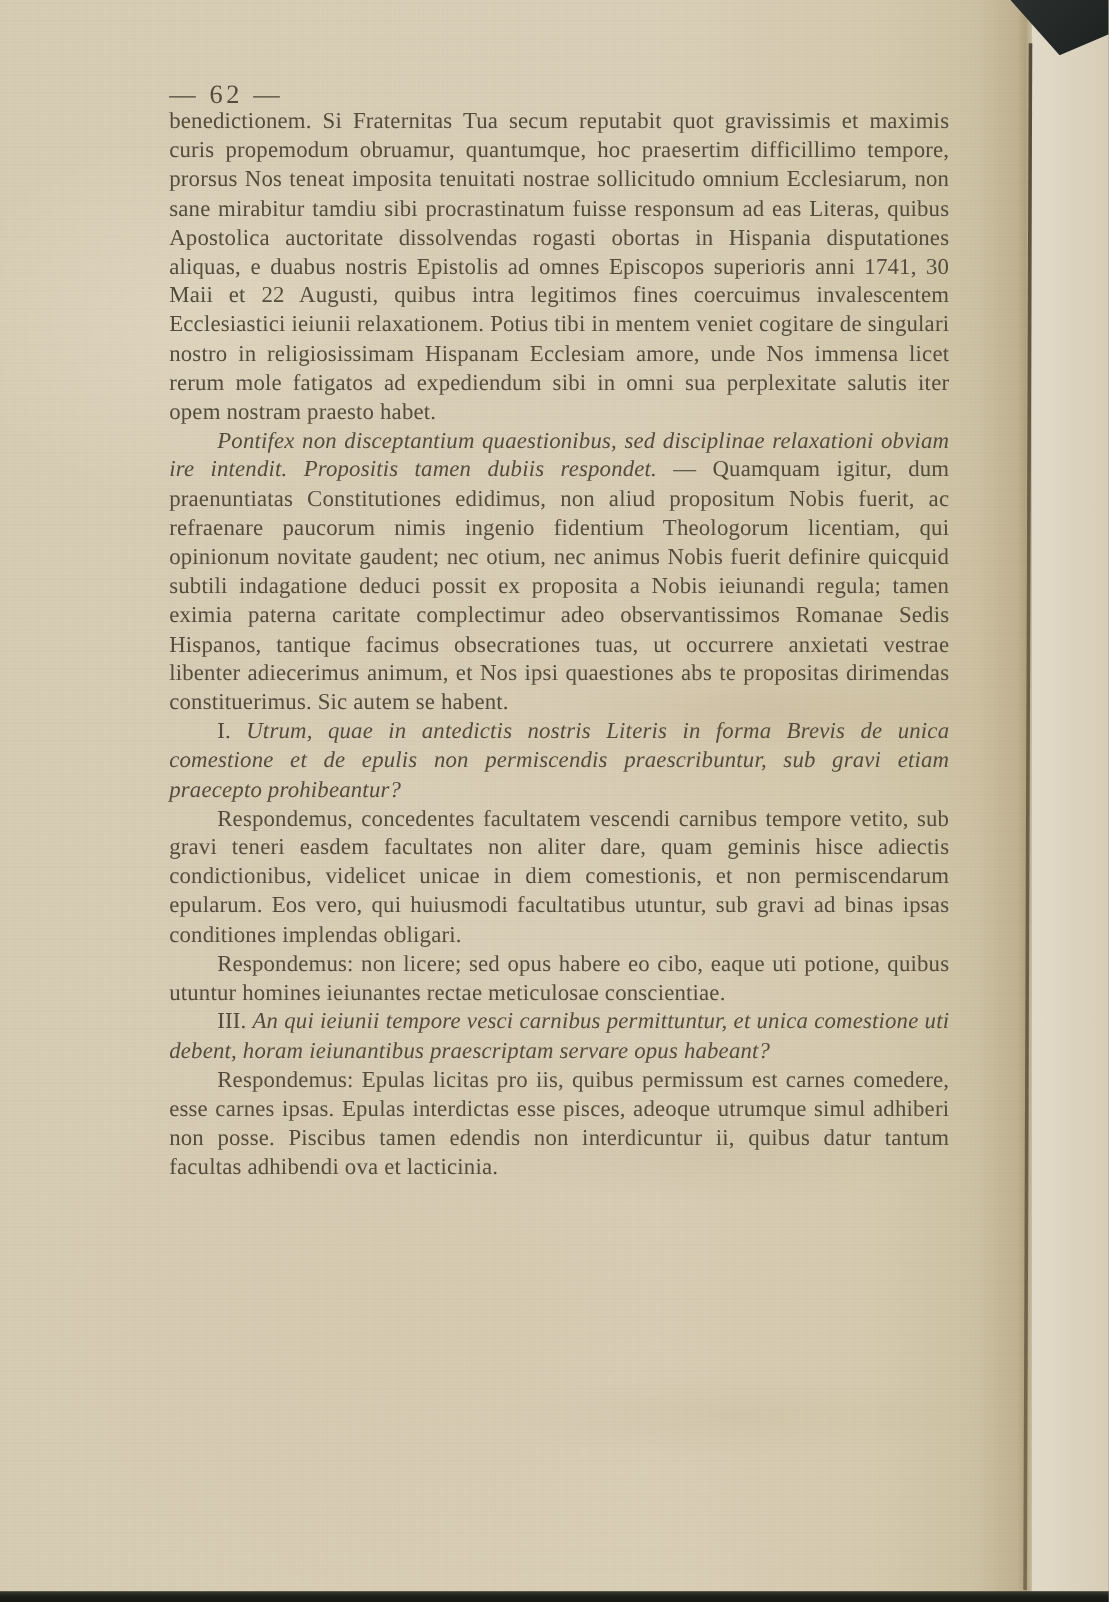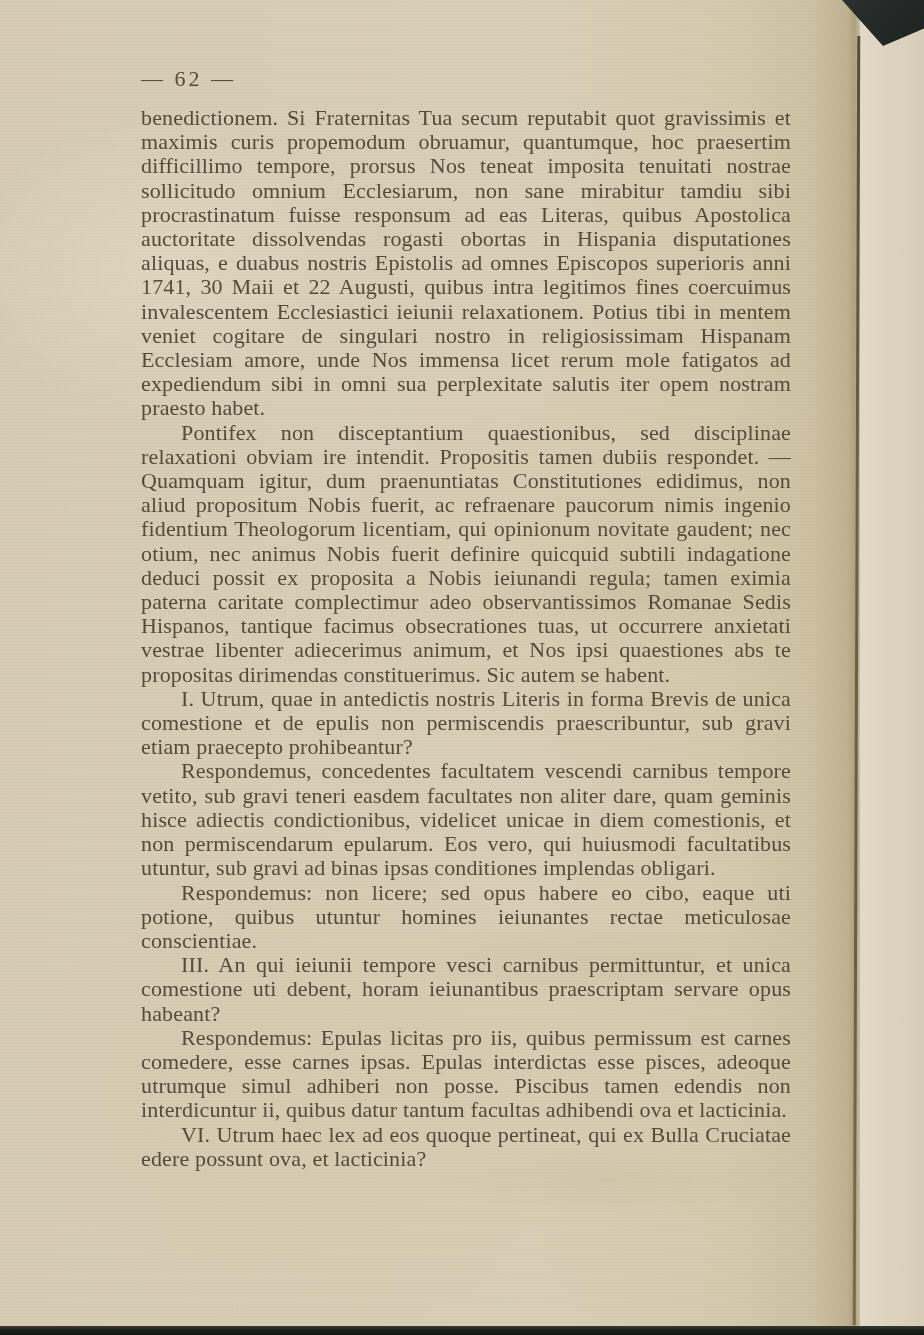--- a/index.html
+++ b/index.html
@@ -86,38 +86,39 @@
     left: 141px;
     width: 650px;
     font-size: 22px;
     letter-spacing: 3px;
     color: var(--ink, #534c3d);
     z-index: 2;
   }
 
   .text-block {
     position: absolute;
-    top: 106px;
+    top: 90px;
     left: 141px;
     width: 650px;
     z-index: 2;
-    font-size: 22px;
+    font-size: 19px;
     line-height: 24.2px;
     text-align: justify;
     color: var(--ink, #534c3d);
     letter-spacing: 0.15px;
   }
   .text-block p {
     margin: 0;
     text-indent: 40px;
   }
   .text-block p.noindent {
     text-indent: 0;
   }
   .text-block .it {
+    font-style: italic;
   }
   .text-block .rm {
     font-style: normal;
   }
 </style>
 </head>
 <body>
 
 <div class="paper"></div>
 
@@ -132,14 +133,13 @@
 <div class="page-header">—  62  —</div>
 
 <div class="text-block">
     <p class="para noindent"><span class="rm">benedictionem. Si Fraternitas Tua secum reputabit quot gravissimis et maximis curis propemodum obruamur, quantumque, hoc praesertim difficillimo tempore, prorsus Nos teneat imposita tenuitati nostrae sollicitudo omnium Ecclesiarum, non sane mirabitur tamdiu sibi procrastinatum fuisse responsum ad eas Literas, quibus Apostolica auctoritate dissolvendas rogasti obortas in Hispania disputationes aliquas, e duabus nostris Epistolis ad omnes Episcopos superioris anni 1741, 30 Maii et 22 Augusti, quibus intra legitimos fines coercuimus invalescentem Ecclesiastici ieiunii relaxationem. Potius tibi in mentem veniet cogitare de singulari nostro in religiosissimam Hispanam Ecclesiam amore, unde Nos immensa licet rerum mole fatigatos ad expediendum sibi in omni sua perplexitate salutis iter opem nostram praesto habet.</span></p>
     <p class="para"><span class="it">Pontifex non disceptantium quaestionibus, sed disciplinae relaxationi obviam ire intendit. Propositis tamen dubiis respondet.</span><span class="rm"> — Quamquam igitur, dum praenuntiatas Constitutiones edidimus, non aliud propositum Nobis fuerit, ac refraenare paucorum nimis ingenio fidentium Theologorum licentiam, qui opinionum novitate gaudent; nec otium, nec animus Nobis fuerit definire quicquid subtili indagatione deduci possit ex proposita a Nobis ieiunandi regula; tamen eximia paterna caritate complectimur adeo observantissimos Romanae Sedis Hispanos, tantique facimus obsecrationes tuas, ut occurrere anxietati vestrae libenter adiecerimus animum, et Nos ipsi quaestiones abs te propositas dirimendas constituerimus. Sic autem se habent.</span></p>
     <p class="para"><span class="rm">I. </span><span class="it">Utrum, quae in antedictis nostris Literis in forma Brevis de unica comestione et de epulis non permiscendis praescribuntur, sub gravi etiam praecepto prohibeantur?</span></p>
     <p class="para"><span class="rm">Respondemus, concedentes facultatem vescendi carnibus tempore vetito, sub gravi teneri easdem facultates non aliter dare, quam geminis hisce adiectis condictionibus, videlicet unicae in diem comestionis, et non permiscendarum epularum. Eos vero, qui huiusmodi facultatibus utuntur, sub gravi ad binas ipsas conditiones implendas obligari.</span></p>
     <p class="para"><span class="rm">Respondemus: non licere; sed opus habere eo cibo, eaque uti potione, quibus utuntur homines ieiunantes rectae meticulosae conscientiae.</span></p>
     <p class="para"><span class="rm">III. </span><span class="it">An qui ieiunii tempore vesci carnibus permittuntur, et unica comestione uti debent, horam ieiunantibus praescriptam servare opus habeant?</span></p>
     <p class="para"><span class="rm">Respondemus: Epulas licitas pro iis, quibus permissum est carnes comedere, esse carnes ipsas. Epulas interdictas esse pisces, adeoque utrumque simul adhiberi non posse. Piscibus tamen edendis non interdicuntur ii, quibus datur tantum facultas adhibendi ova et lacticinia.</span></p>
-    <p class="para"><span class="rm">VI. </span><span class="it">Utrum haec lex ad eos quoque pertineat, qui ex Bulla Cruciatae edere possunt ova, et lacticinia?</span></p>
   </div>
 
 </body></html>

